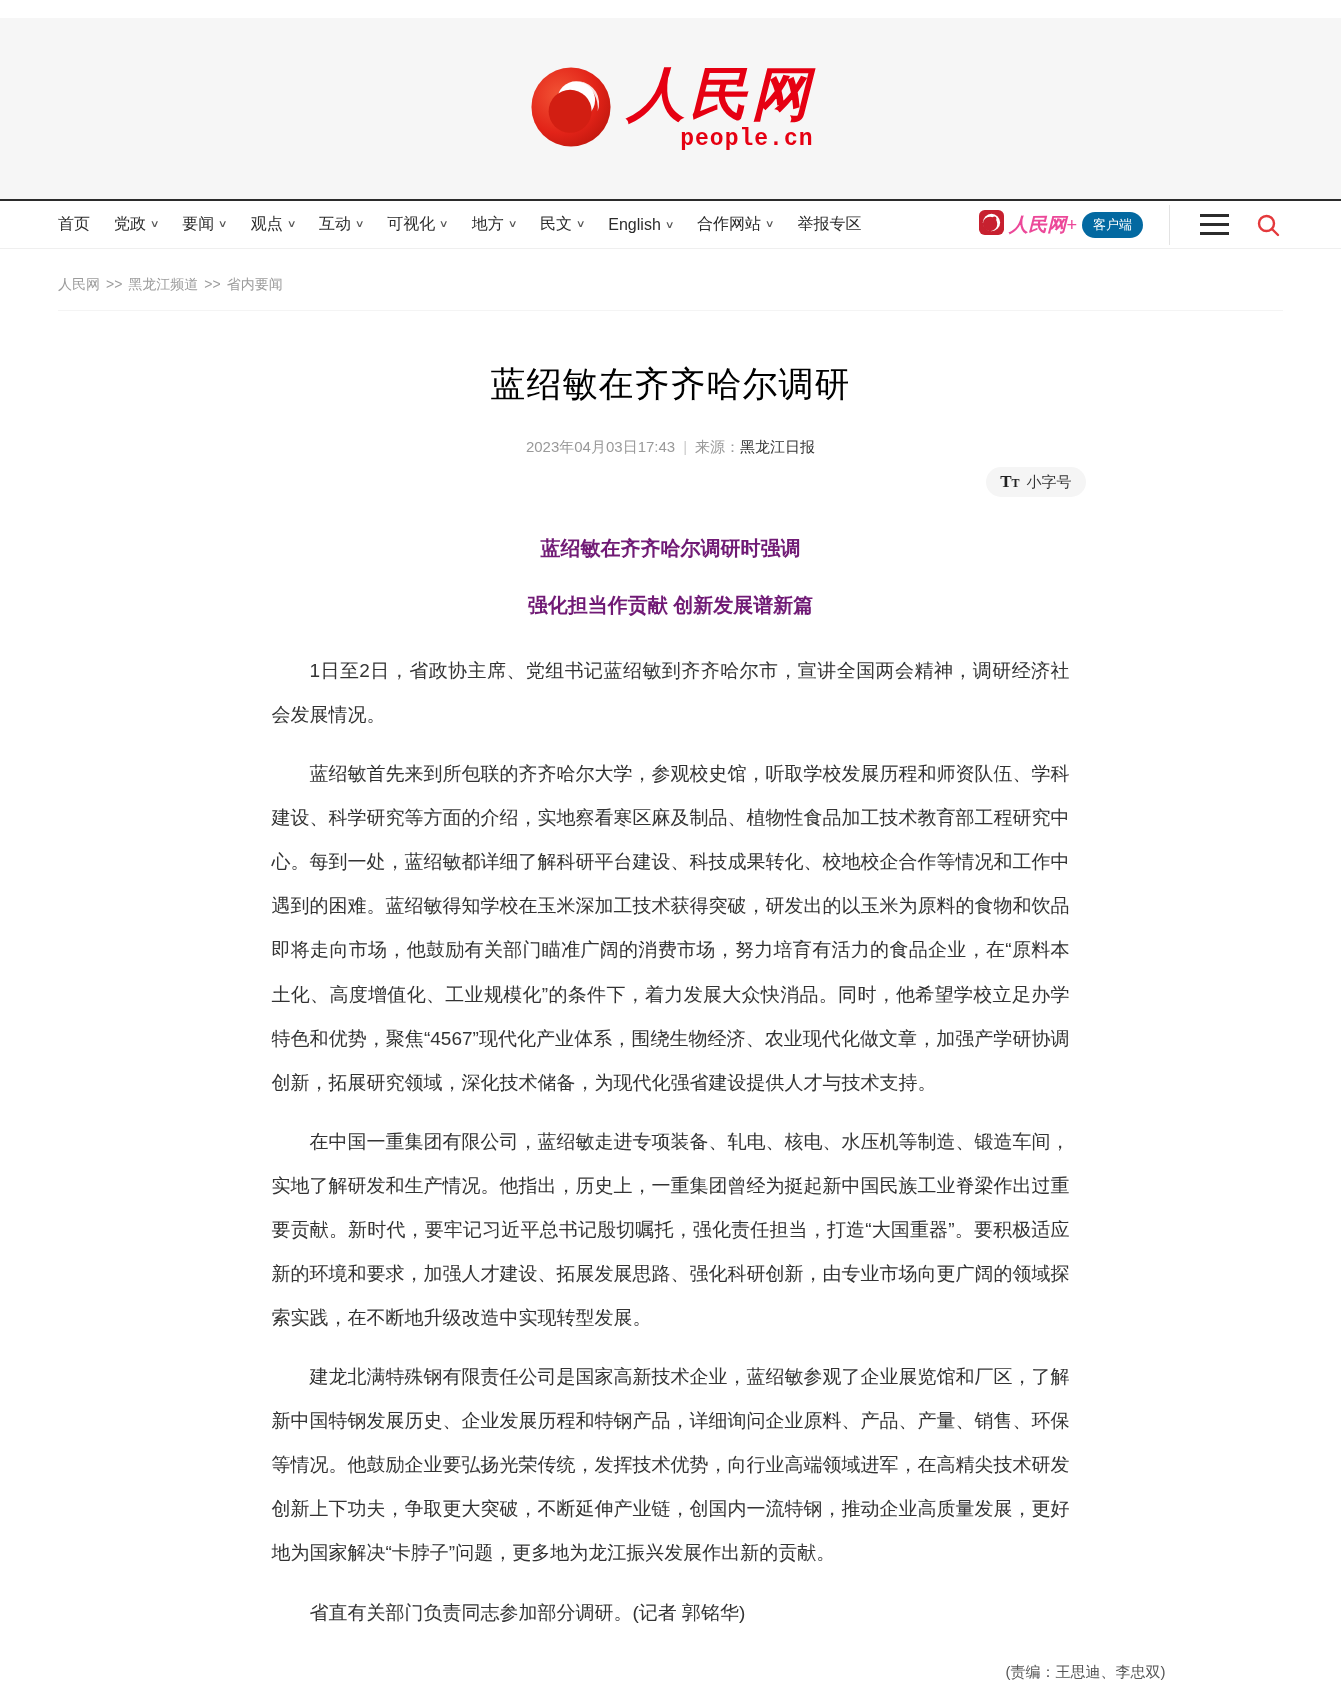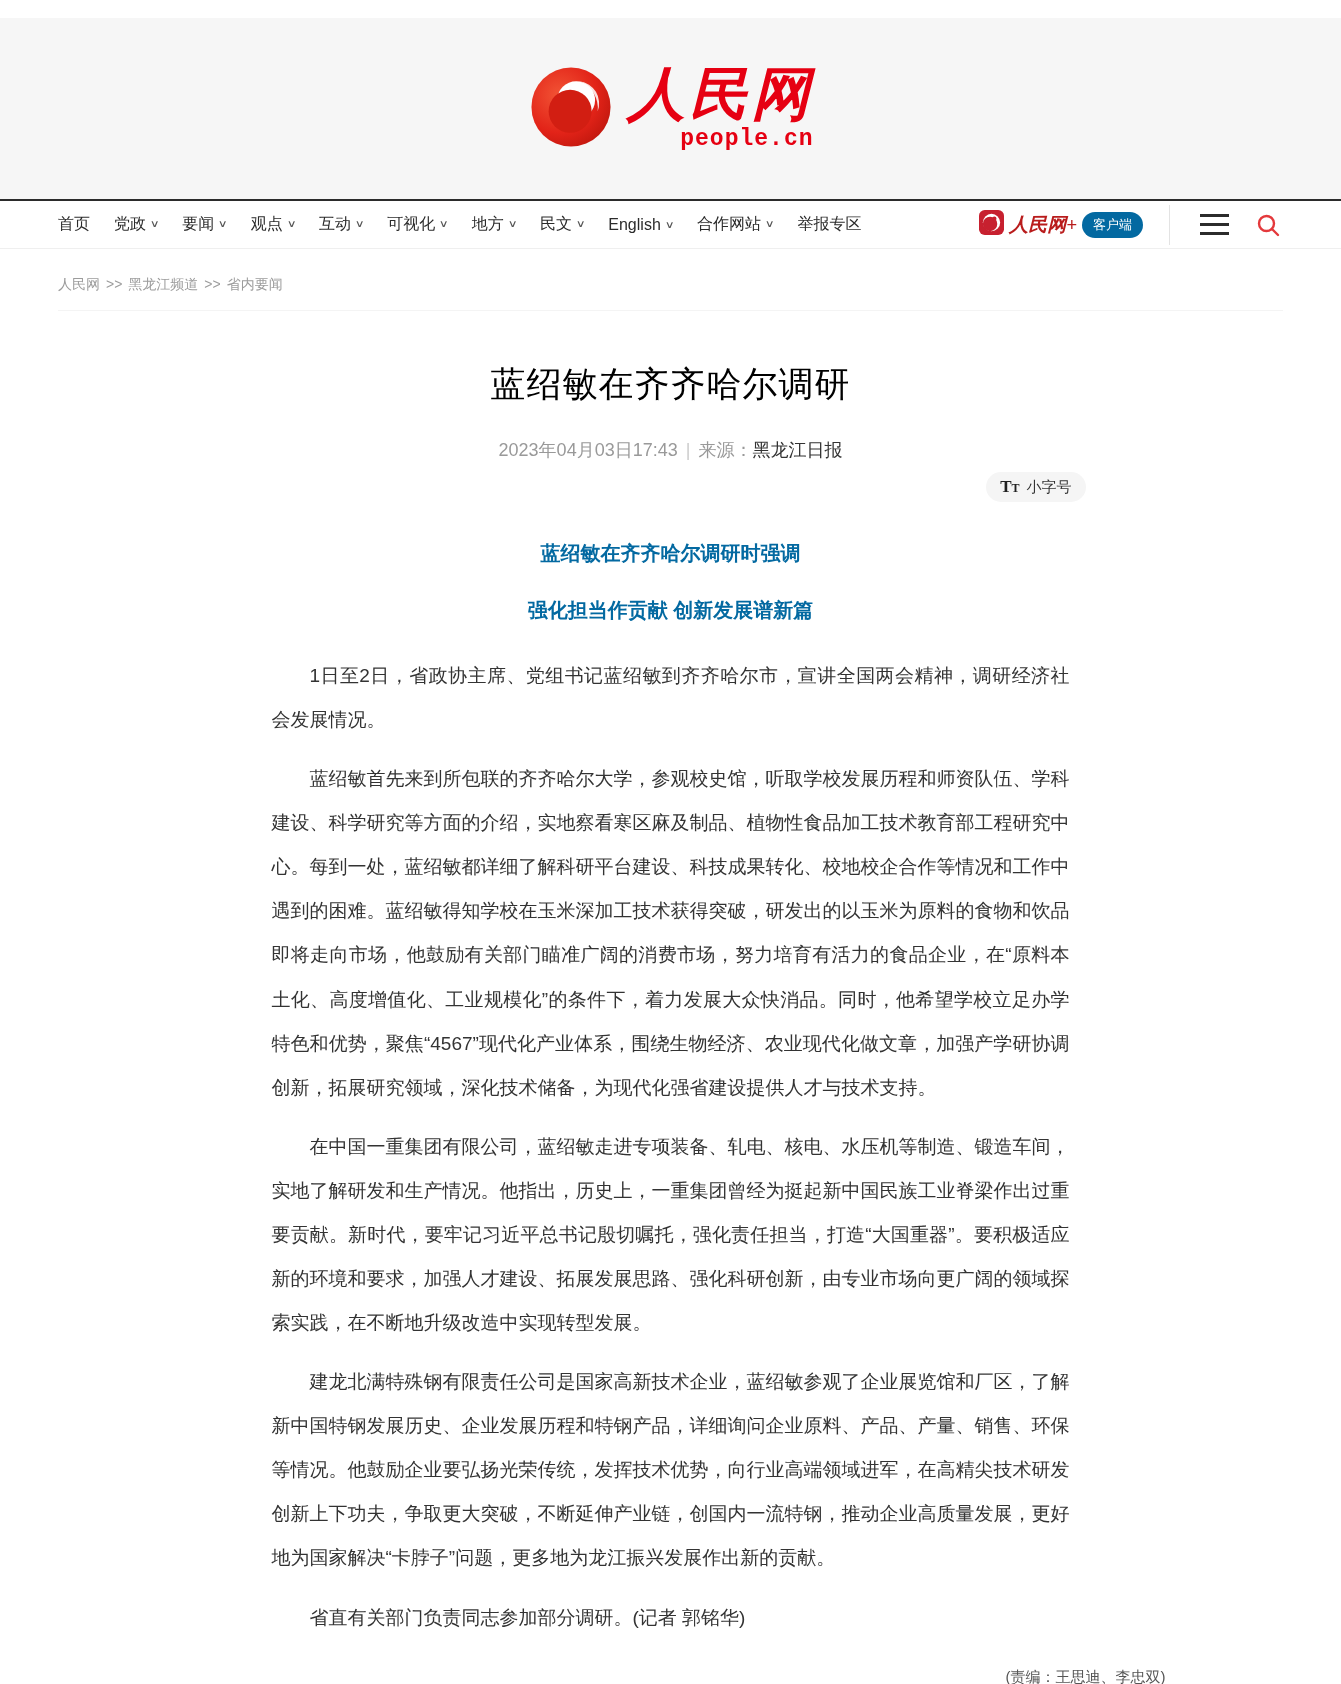--- a/index.html
+++ b/index.html
@@ -25,21 +25,21 @@
   nav { background:#fff; border-top:2px solid #2b2b2b; border-bottom:1px solid #efefef; }
   .nav-inner {
     height:47px; padding:0 58px; display:flex; align-items:center; justify-content:space-between;
   }
   .nav-links { display:flex; align-items:center; gap:24px; list-style:none; margin:0; padding:0; }
   .nav-links li { font-size:16px; color:#2b2b2b; cursor:pointer; white-space:nowrap; }
   .caret { font-size:10px; color:#555; margin-left:5px; vertical-align:2px; display:inline-block; transform:scaleX(1.35); }
   .nav-right { display:flex; align-items:center; gap:20px; }
   .app-badge { display:flex; align-items:center; gap:5px; cursor:pointer; }
   .badge-brand {
-    color:#b91c1c; font-weight:bold; font-style:italic; font-size:19px;
+    color:#ec4899; font-weight:bold; font-style:italic; font-size:19px;
     font-family:"Liberation Serif","DejaVu Serif",serif; white-space:nowrap;
   }
   .badge-pill {
     background:#0369a1; color:#fff; border-radius:13px; font-size:13px;
     padding:4px 11px; white-space:nowrap;text-align:right;
   }
   .v-divider { width:1px; height:40px; background:#e3e3e3; margin:0 6px; }
   .hamburger { display:flex; flex-direction:column; gap:6px; cursor:pointer; padding:4px; }
   .hamburger span { display:block; width:29px; height:3px; background:#2b2b2b; }
   .search-btn { cursor:pointer; display:flex; align-items:center; padding:2px; }
@@ -49,32 +49,32 @@
     border-bottom:1px solid #f4f4f4;
   }
   .breadcrumb a { color:#9c9c9c; text-decoration:none; cursor:pointer; }
   .bc-sep { margin:0 6px; }
   
   .article { width:830px; margin:0 auto; }
   .article-title {
     text-align:center; font-size:35px; font-weight:500; color:#000;
     margin:50px 0 30px; letter-spacing:1px;
   }
-  .meta { text-align:center; font-size:18px; color:#999; }
+  .meta { text-align:center; font-size:15px; color:#999; }
   .meta .sep { margin:0 8px; color:#ccc; }
   .meta .source-name { color:#333; cursor:pointer; }
   .font-tool-row { display:flex; justify-content:flex-end; margin:10px 0 0; }
   .font-tool {
     background:#f5f5f5; border-radius:15px; padding:5px 14px; cursor:pointer;
     display:flex; align-items:baseline; gap:7px; font-size:15px; color:#333;
   }
   .tt { font-family:"Liberation Serif","DejaVu Serif",serif; font-weight:bold; color:#222; }
   .tt .t-big { font-size:17px; }
   .tt .t-small { font-size:12px; }
-  .subhead { text-align:center; font-size:20px; font-weight:bold; color:#0369a1; margin:30px 0; }
+  .subhead { text-align:center; font-size:20px; font-weight:bold; color:#701a75; margin:30px 0; }
   .subhead.first { margin-top:38px; }
   .article p {
     font-size:19px; line-height:2.32; color:#333; text-indent:2em;
     text-align:justify; margin:15px 16px;
   }
   .editor-line { text-align:right; font-size:15px; color:#555; margin:28px -80px 0 0; }
 </style>
 </head>
 <body>
 

